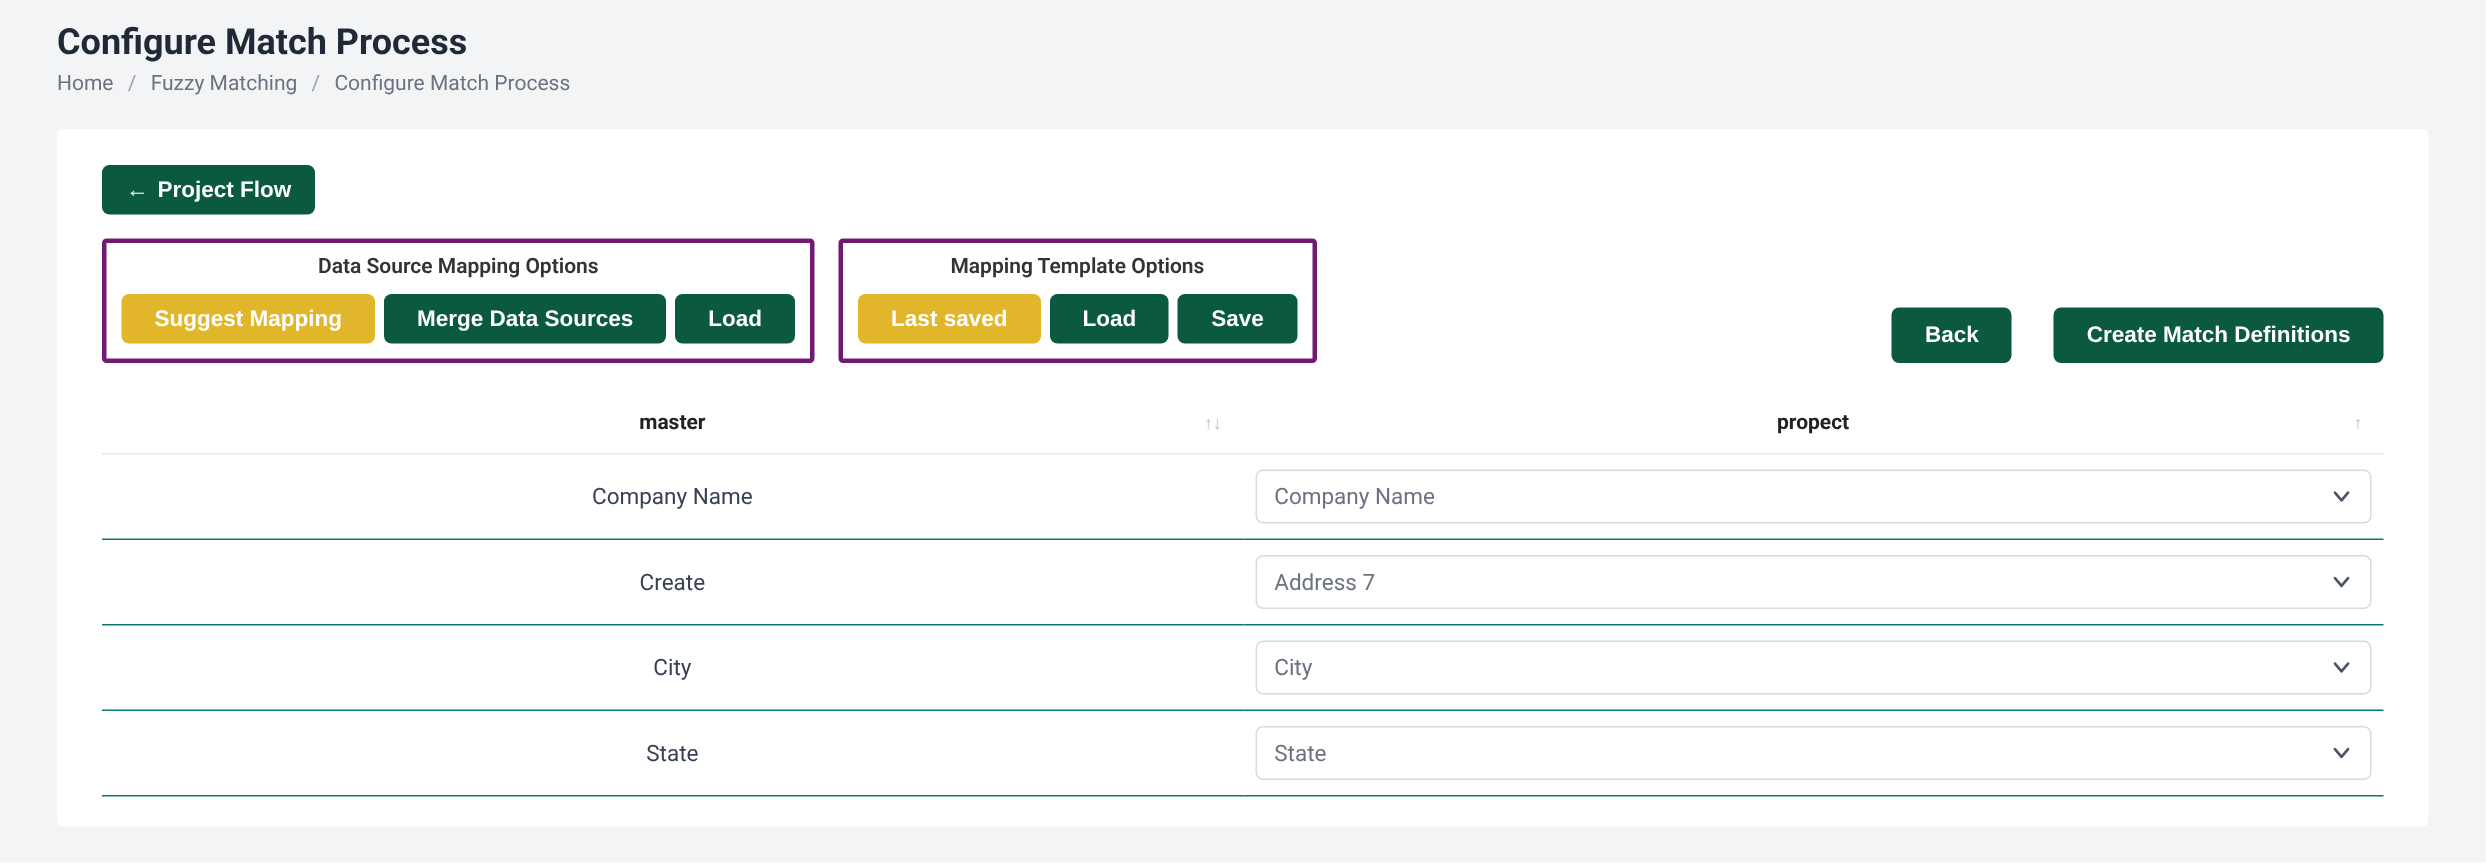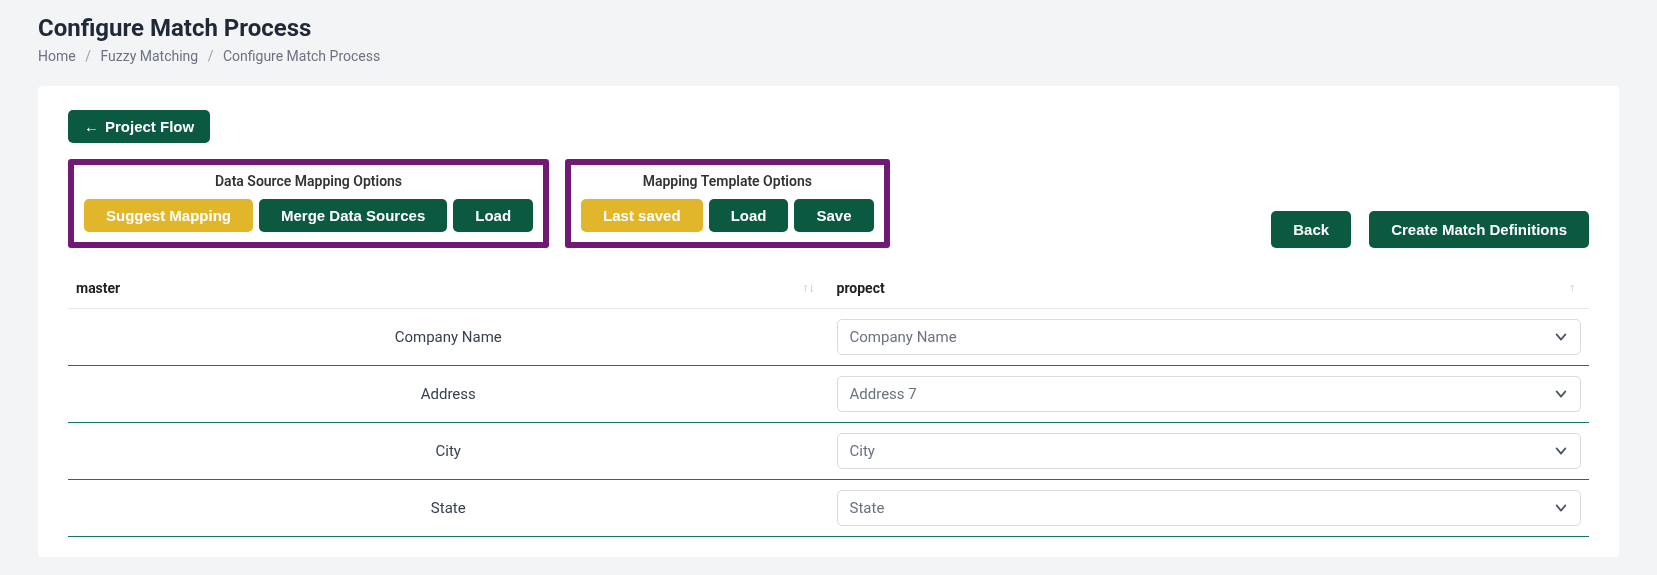--- a/index.html
+++ b/index.html
@@ -58,21 +58,21 @@
   }
   .arrow-left-icon { margin-right: 6px; font-size: 15px; line-height: 1; }
 
   .options-row {
     display: flex;
     gap: 16px;
     align-items: flex-end;
     margin-bottom: 20px;
   }
   .option-box {
-    border: 6px solid #701a75;
+    border: 3px solid #701a75;
     border-radius: 3px;
     padding: 8px 10px 10px 10px;
     display: flex;
     flex-direction: column;
     align-items: center;
   }
   .option-box-title {
     font-size: 14px;
     font-weight: 600;
     color: #333;
@@ -81,33 +81,33 @@
   }
   .option-box-buttons {
     display: flex;
     gap: 6px;
   }
   .option-box .btn { padding: 8px 22px; font-size: 15px; }
 
   .right-actions {
     margin-left: auto;
     display: flex;
-    gap: 18px;
+    gap: 28px;
   }
   .right-actions .btn { padding: 10px 22px; font-size: 15px; }
 
   .tbl {
     width: 100%;
     border-collapse: collapse;
   }
   .tbl thead th {
     font-size: 14px;
     font-weight: 700;
     color: #222;
-    text-align: left;
+    text-align: center;
     padding: 12px 8px;
     position: relative;
     border-bottom: 1px solid #e5e7eb;
   }
   .tbl thead th.left { width: 50%; }
   .tbl thead th.right { width: 50%; }
   .sort-icon {
     position: absolute;
     right: 14px;
     top: 50%;
@@ -220,21 +220,21 @@
               <span>Company Name</span>
               <span class="chev">
                   <svg viewBox="0 0 16 16">
                     <path d="M3 5 L8 11 L13 5" fill="none" stroke="currentColor" stroke-width="2" stroke-linecap="round" stroke-linejoin="round"></path>
                   </svg>
                 </span>
             </div>
           </td>
         </tr>
         <tr>
-          <td class="field-label">Address</td>
+          <td class="field-label">Create</td>
           <td>
             <div class="dropdown">
               <span>Address 7</span>
               <span class="chev">
                   <svg viewBox="0 0 16 16">
                     <path d="M3 5 L8 11 L13 5" fill="none" stroke="currentColor" stroke-width="2" stroke-linecap="round" stroke-linejoin="round"></path>
                   </svg>
                 </span>
             </div>
           </td>

